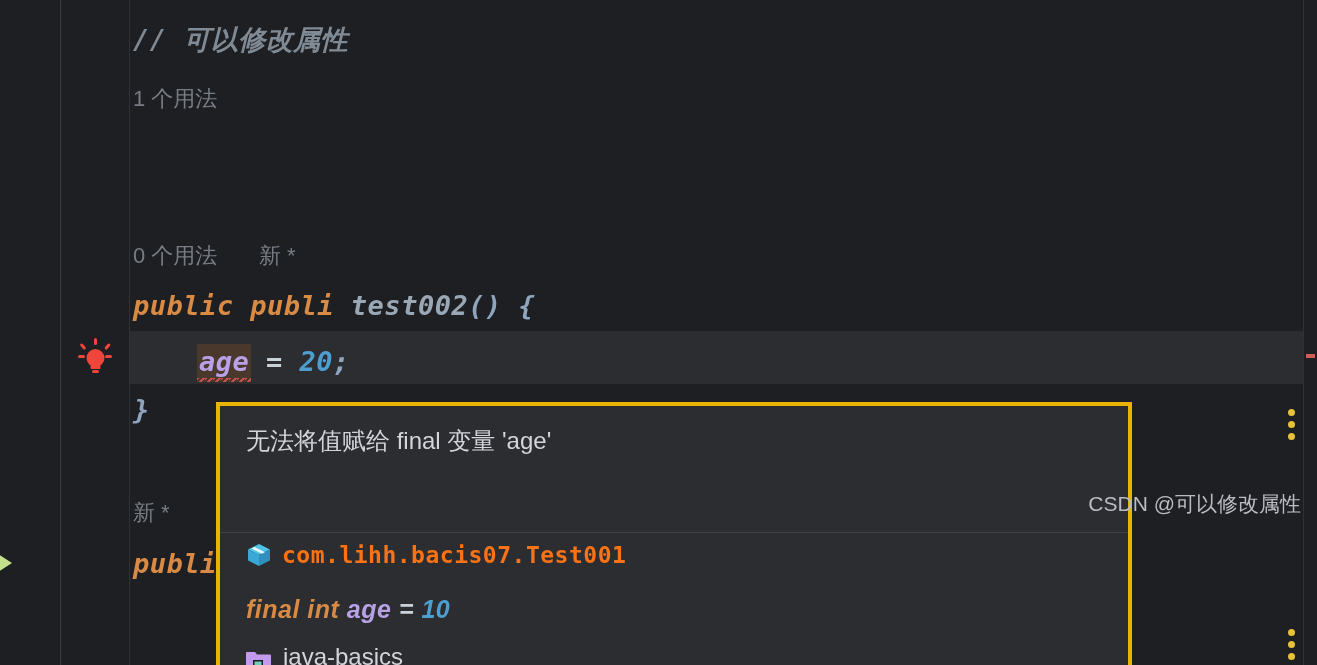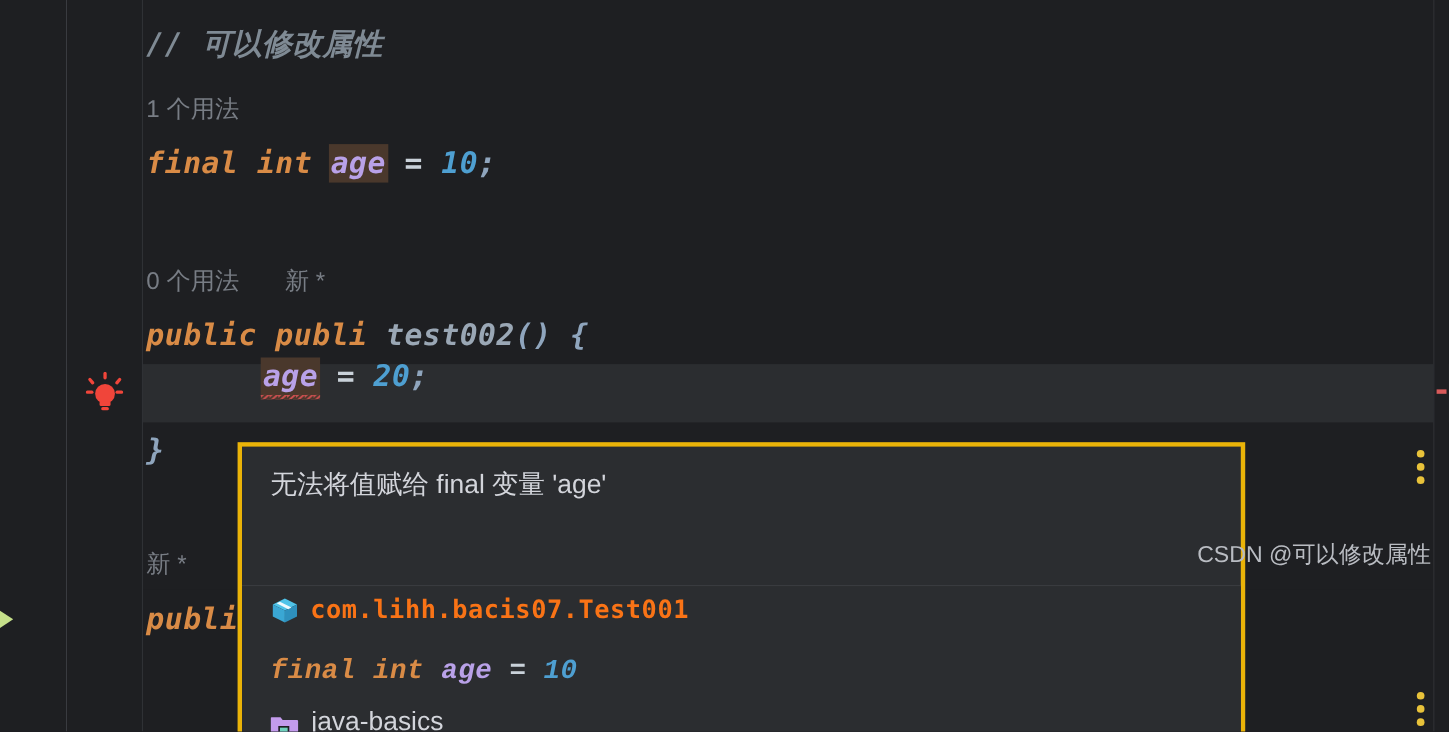--- a/index.html
+++ b/index.html
@@ -196,21 +196,21 @@
     letter-spacing: 0.5px;
   }
   .pkg-icon {
     position: absolute;
     left: 26px; top: 136px;
     width: 26px; height: 26px;
   }
   .doc-sig {
     position: absolute;
     left: 26px; top: 189px;
-    font-family: Liberation Mono, monospace;
+    font-family: Liberation Sans, sans-serif;
     font-size: 25px;
     font-style: italic;
     font-weight: bold;
     white-space: pre;
     letter-spacing: 0.5px;
   }
   .mod-row {
     position: absolute;
     left: 26px; top: 237px;
     display: flex;
@@ -263,28 +263,27 @@
   <div class="run-arrow"></div>
 
   <div class="marker-strip">
     <div class="marker-err"></div>
   </div>
 
   <div class="code tok-comment" style="left:133px; top:22px;">// 可以修改属性</div>
 
   <div class="inlay" style="left:133px; top:84px;">1 个用法</div>
 
-  <div class="code" style="left:133px; top:133px;"><span class="tok-keyword">final</span><span class="tok-op"> </span><span class="tok-keyword">int</span><span class="tok-op"> </span><span class="tok-ident hl-ident">age</span><span class="tok-op"> </span><span class="tok-op">=</span><span class="tok-op"> </span><span class="tok-number">10</span><span class="tok-punct">;</span></div>
 
   <div class="inlay" style="left:133px; top:241px;">0 个用法</div>
   <div class="inlay" style="left:259px; top:241px;">新 *</div>
 
   <div class="code" style="left:133px; top:290px;"><span class="tok-keyword">public</span><span class="tok-op"> </span><span class="tok-keyword">publi</span><span class="tok-op"> </span><span class="tok-method">test002</span><span class="tok-punct">()</span><span class="tok-op"> </span><span class="tok-brace">{</span></div>
 
-  <div class="code" style="left:199px; top:327px;margin-left:40px;"><span class="tok-ident hl-ident err-underline">age</span><span class="tok-op"> </span><span class="tok-op">=</span><span class="tok-op"> </span><span class="tok-number">20</span><span class="tok-punct">;</span></div>
+  <div class="code" style="left:199px; top:346px;"><span class="tok-ident hl-ident err-underline">age</span><span class="tok-op"> </span><span class="tok-op">=</span><span class="tok-op"> </span><span class="tok-number">20</span><span class="tok-punct">;</span></div>
 
   <div class="code tok-brace" style="left:133px; top:394px;">}</div>
 
   <div class="inlay" style="left:133px; top:498px;">新 *</div>
 
   <div class="code tok-keyword" style="left:133px; top:548px;">publi</div>
 
   <div class="popup">
 
     <div class="popup-head">

